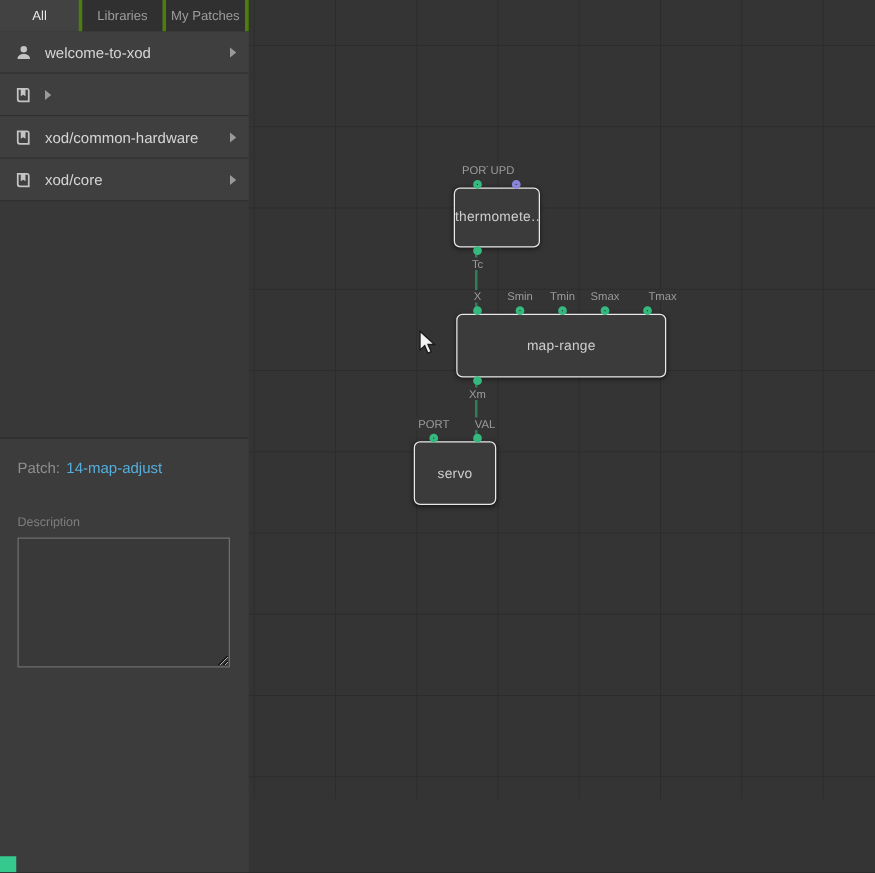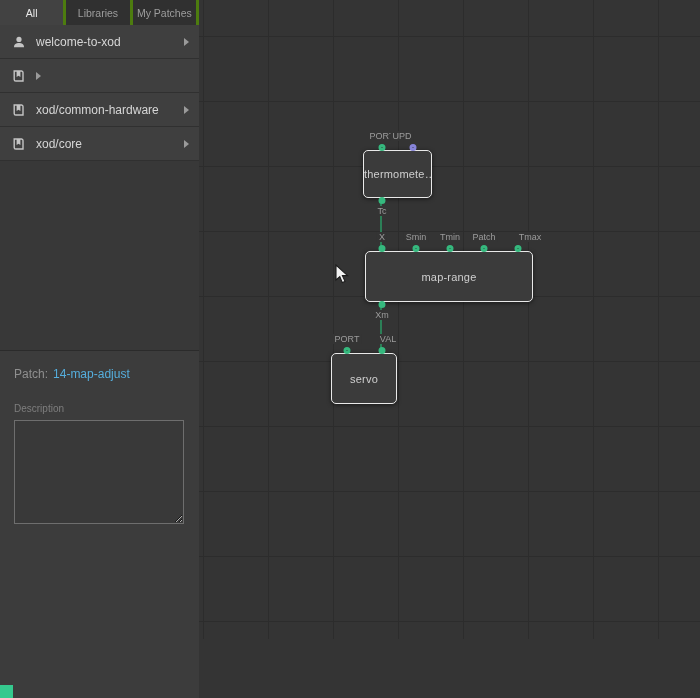--- a/index.html
+++ b/index.html
@@ -83,21 +83,21 @@
   .chev { width:0; height:0; border-left:5px solid #9a9a9a;
           border-top:4px solid transparent; border-bottom:4px solid transparent; }
 
   .patch-panel {
     position:absolute; left:0; top:350px; right:0; bottom:0;
     background:#3c3c3c; border-top:1px solid #2b2b2b;
     padding:16px 14px;
   }
   .patch-line { font-size:12px; color:#8f8f8f; }
   .patch-link { color:var(--patch-link,#55aedd); text-decoration:none; margin-left:5px; cursor:pointer; }
-  .desc-label { margin-top:22px; font-size:10px; color:#7e7e7e; }
+  .desc-label { margin-top:32px; font-size:10px; color:#7e7e7e; }
   .desc-input {
     margin-top:6px; width:170px; height:104px;
     background:#393939; border:1px solid #6e6e6e;
     resize:both; outline:none; color:#ccc; font-family:"Liberation Sans", sans-serif;
   }
   .corner-badge {
     position:absolute; left:0; bottom:0; width:13px; height:13px;
     background:var(--corner-badge,#35c98e);
   }
 </style>
@@ -123,21 +123,21 @@
       <span class="pin-name below" style="left:18px">Tc</span>
     </div>
 
     <div class="node" style="left:166px;top:251px;width:168px;height:51px;">
       <span class="pin-name above" style="left:16px">X</span>
       <span class="pin-circle top filled" style="left:16px"></span>
       <span class="pin-name above" style="left:50px">Smin</span>
       <span class="pin-circle top" style="left:50px"></span>
       <span class="pin-name above" style="left:84px">Tmin</span>
       <span class="pin-circle top" style="left:84px"></span>
-      <span class="pin-name above" style="left:118px">Patch</span>
+      <span class="pin-name above" style="left:118px">Smax</span>
       <span class="pin-circle top" style="left:118px"></span>
       <span class="pin-name above" style="left:164px">Tmax</span>
       <span class="pin-circle top" style="left:152px"></span>
       <div class="node-label">map-range</div>
       <span class="pin-circle out filled" style="left:16px"></span>
       <span class="pin-name below" style="left:16px">Xm</span>
     </div>
 
     <div class="node" style="left:132px;top:353px;width:66px;height:51px;">
       <span class="pin-name above" style="left:15px">PORT</span>

